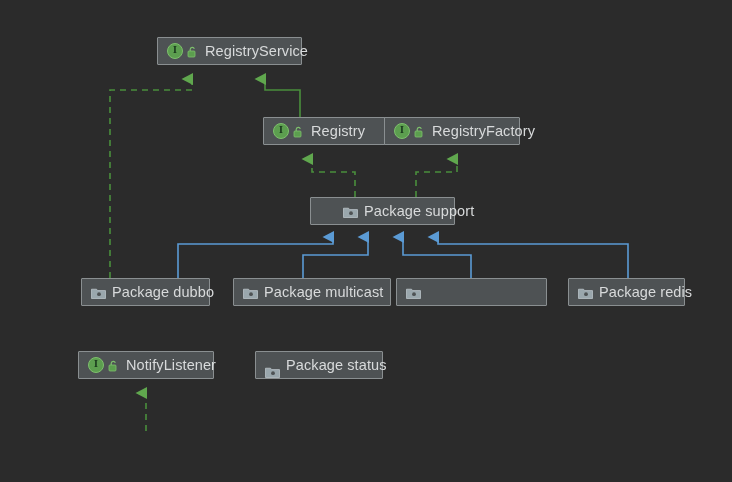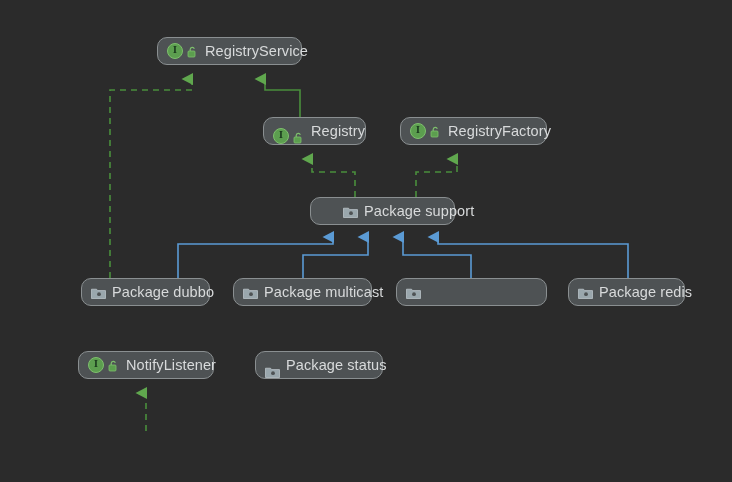--- a/index.html
+++ b/index.html
@@ -24,21 +24,21 @@
   }
   .node {
     position: absolute;
     display: flex;
     align-items: center;
     box-sizing: border-box;
     height: 28px;
     padding: 0 9px;
     background: #4e5254;
     border: 1px solid #8a8f91;
-    border-radius: 10px;
+    border-radius: 1px;
     white-space: nowrap;
     z-index: 5;
   }
   .node .label {
     color: #d8dadb;
     font-size: 14.5px;
     line-height: 26px;
     letter-spacing: 0.1px;
   }
   .ico {
@@ -136,32 +136,32 @@
     <span class="ico ico-interface"></span>
     <span class="ico ico-lock">
       <svg viewBox="0 0 11 12">
           <path d="M3.2 5V3.2a2.1 2.1 0 0 1 4.1-.4" fill="none" stroke="#7ec06d" stroke-width="1.2"></path>
           <rect x="1" y="5" width="7" height="6" rx="1" fill="#5c9e4f" stroke="#7ec06d" stroke-width="0.8"></rect>
         </svg>
     </span>
     <span class="label">RegistryService</span>
   </div>
 
-  <div class="node" style="left:263px; top:117px; width:103px;align-items:flex-end;">
+  <div class="node" style="left:263px; top:117px; width:124px;">
     <span class="ico ico-interface"></span>
     <span class="ico ico-lock">
       <svg viewBox="0 0 11 12">
           <path d="M3.2 5V3.2a2.1 2.1 0 0 1 4.1-.4" fill="none" stroke="#7ec06d" stroke-width="1.2"></path>
           <rect x="1" y="5" width="7" height="6" rx="1" fill="#5c9e4f" stroke="#7ec06d" stroke-width="0.8"></rect>
         </svg>
     </span>
     <span class="label">Registry</span>
   </div>
 
-  <div class="node" style="left:400px; top:117px; width:147px;">
+  <div class="node" style="left:384px; top:117px; width:136px;">
     <span class="ico ico-interface"></span>
     <span class="ico ico-lock">
       <svg viewBox="0 0 11 12">
           <path d="M3.2 5V3.2a2.1 2.1 0 0 1 4.1-.4" fill="none" stroke="#7ec06d" stroke-width="1.2"></path>
           <rect x="1" y="5" width="7" height="6" rx="1" fill="#5c9e4f" stroke="#7ec06d" stroke-width="0.8"></rect>
         </svg>
     </span>
     <span class="label">RegistryFactory</span>
   </div>
 
@@ -178,21 +178,21 @@
   <div class="node" style="left:81px; top:278px; width:129px;">
     <span class="ico ico-folder">
       <svg viewBox="0 0 15 12">
           <path d="M0.5 2.2h5l1.2 1.4h7.8v7.9H0.5z" fill="#9aa7ad" stroke="#c3ccd1" stroke-width="0.7"></path>
           <circle cx="8" cy="7.2" r="1.9" fill="#4e5254"></circle>
         </svg>
     </span>
     <span class="label">Package dubbo</span>
   </div>
 
-  <div class="node" style="left:233px; top:278px; width:139px;">
+  <div class="node" style="left:233px; top:278px; width:158px;">
     <span class="ico ico-folder">
       <svg viewBox="0 0 15 12">
           <path d="M0.5 2.2h5l1.2 1.4h7.8v7.9H0.5z" fill="#9aa7ad" stroke="#c3ccd1" stroke-width="0.7"></path>
           <circle cx="8" cy="7.2" r="1.9" fill="#4e5254"></circle>
         </svg>
     </span>
     <span class="label">Package multicast</span>
   </div>
 
   <div class="node" style="left:396px; top:278px; width:151px;">

